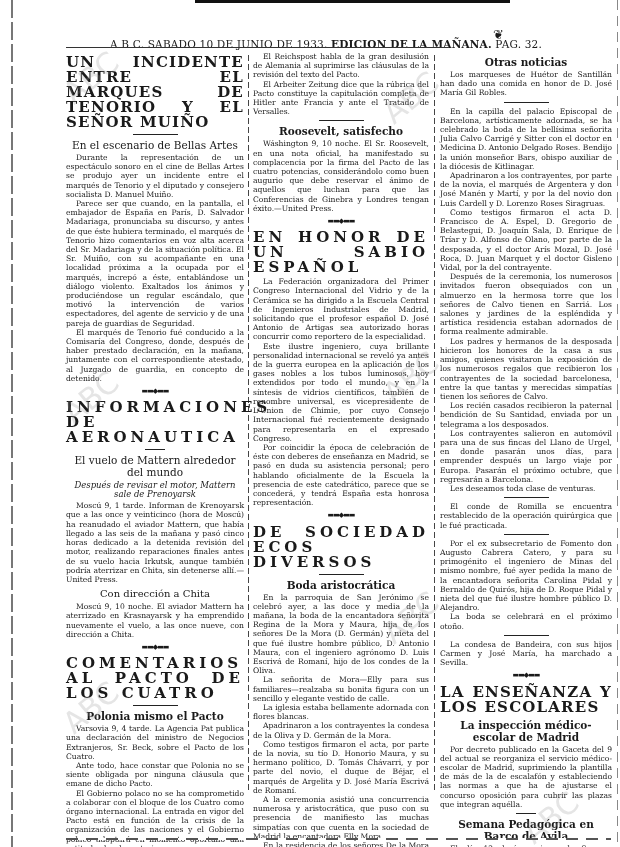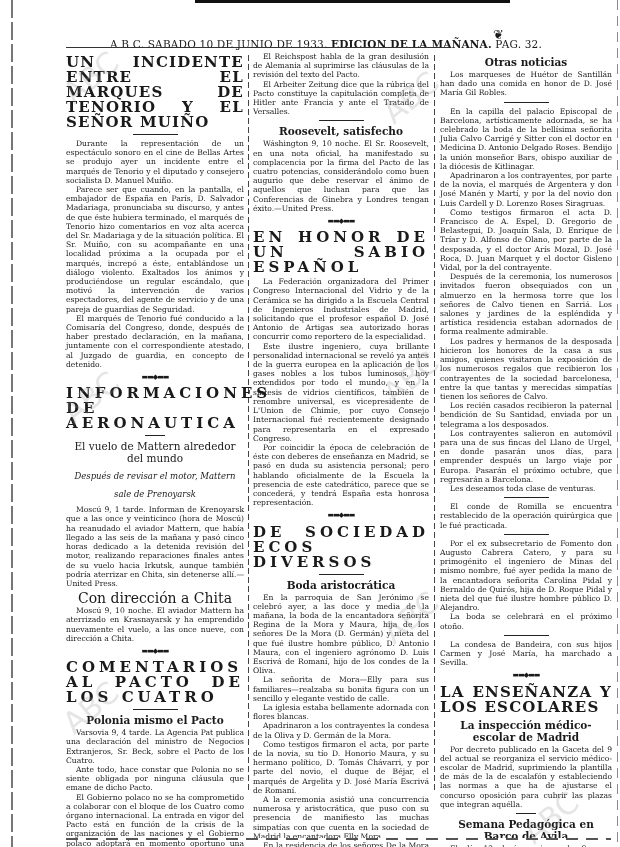--- a/index.html
+++ b/index.html
@@ -13,21 +13,21 @@
   .hrule{position:absolute;left:66px;top:47px;width:382px;height:1px;background:#333;}
   .col{position:absolute;top:52px;font-size:7.6px;line-height:9.2px;text-align:justify;}
   .c1{left:66px;width:178px;}
   .c2{left:253px;width:176px;}
   .c3{left:440px;width:172px;}
   .vsep{position:absolute;top:55px;width:1px;height:735px;background:repeating-linear-gradient(#444 0 6px,#fff 6px 9px);}
   .big{font-family:"DejaVu Serif",serif;font-weight:bold;font-size:15px;line-height:15px;letter-spacing:1.2px;margin:3px 0 2px;}
   .big.wide{letter-spacing:4px;}
   .sub{text-align:center;font-size:10.5px;line-height:12px;margin:4px 0 2px;}
   .subb{text-align:center;font-size:10.5px;line-height:12px;font-weight:bold;margin:4px 0 2px;}
-  .subi{text-align:center;font-size:8.5px;line-height:18px;font-style:italic;margin:3px 0 2px;}
+  .subi{text-align:center;font-size:8.5px;line-height:9px;font-style:italic;margin:3px 0 2px;}
   p{margin:0;text-indent:10px;}
   .orn{text-align:center;font-size:7px;letter-spacing:-1px;margin:4px 0;}
   .short{width:45px;height:1px;background:#222;margin:4px auto;}
   .wm{position:absolute;font-family:"DejaVu Sans",sans-serif;font-size:30px;color:rgba(150,150,150,.25);transform:rotate(-40deg);pointer-events:none;}
   .foot{position:absolute;left:66px;top:838px;width:545px;height:2px;background:repeating-linear-gradient(90deg,#555 0 12px,#fff 12px 20px);}
 </style>
 </head>
 <body>
 
 <div class="leftrule"></div>
@@ -41,30 +41,31 @@
 </div>
 <div class="header-icon">❦</div>
 <div class="hrule"></div>
 
 <div class="vsep" style="left:248px"></div>
 <div class="vsep" style="left:434px"></div>
 
 <div class="col c1">
   <div class="big">UN INCIDENTE ENTRE EL MARQUES DE TENORIO Y EL SEÑOR MUIÑO</div>
   <div class="short"></div>
+  <div class="sub">En el escenario de Bellas Artes</div>
   <p>Durante la representación de un espectáculo sonoro en el cine de Bellas Artes se produjo ayer un incidente entre el marqués de Tenorio y el diputado y consejero socialista D. Manuel Muiño.</p>
   <p>Parece ser que cuando, en la pantalla, el embajador de España en París, D. Salvador Madariaga, pronunciaba su discurso, y antes de que éste hubiera terminado, el marqués de Tenorio hizo comentarios en voz alta acerca del Sr. Madariaga y de la situación política. El Sr. Muiño, con su acompañante en una localidad próxima a la ocupada por el marqués, increpó a éste, entablándose un diálogo violento. Exaltados los ánimos y produciéndose un regular escándalo, que motivó la intervención de varios espectadores, del agente de servicio y de una pareja de guardias de Seguridad.</p>
   <p>El marqués de Tenorio fué conducido a la Comisaría del Congreso, donde, después de haber prestado declaración, en la mañana, juntamente con el correspondiente atestado, al Juzgado de guardia, en concepto de detenido.</p>
   <div class="orn">▬▬◆▬▬</div>
   <div class="big wide">INFORMACIONES DE AERONAUTICA</div>
   <div class="short" style="width:20px"></div>
   <div class="sub">El vuelo de Mattern alrededor del mundo</div>
   <div class="subi">Después de revisar el motor, Mattern sale de Prenoyarsk</div>
   <p>Moscú 9, 1 tarde. Informan de Krenoyarsk que a las once y veinticinco (hora de Moscú) ha reanudado el aviador Mattern, que había llegado a las seis de la mañana y pasó cinco horas dedicado a la detenida revisión del motor, realizando reparaciones finales antes de su vuelo hacia Irkutsk, aunque también podría aterrizar en Chita, sin detenerse allí.—United Press.</p>
-  <div class="sub" style="font-size:14px">Con dirección a Chita</div>
+  <div class="sub" style="font-size:10px">Con dirección a Chita</div>
   <p>Moscú 9, 10 noche. El aviador Mattern ha aterrizado en Krasnayarsk y ha emprendido nuevamente el vuelo, a las once nueve, con dirección a Chita.</p>
   <div class="orn">▬▬◆▬▬</div>
   <div class="big wide">COMENTARIOS AL PACTO DE LOS CUATRO</div>
   <div class="short"></div>
   <div class="subb">Polonia mismo el Pacto</div>
   <p>Varsovia 9, 4 tarde. La Agencia Pat publica una declaración del ministro de Negocios Extranjeros, Sr. Beck, sobre el Pacto de los Cuatro.</p>
   <p>Ante todo, hace constar que Polonia no se siente obligada por ninguna cláusula que emane de dicho Pacto.</p>
   <p>El Gobierno polaco no se ha comprometido a colaborar con el bloque de los Cuatro como órgano internacional. La entrada en vigor del Pacto está en función de la crisis de la organización de las naciones y el Gobierno polaco adoptará en momento oportuno una actitud sobre la materia.</p>
 
 </div>

